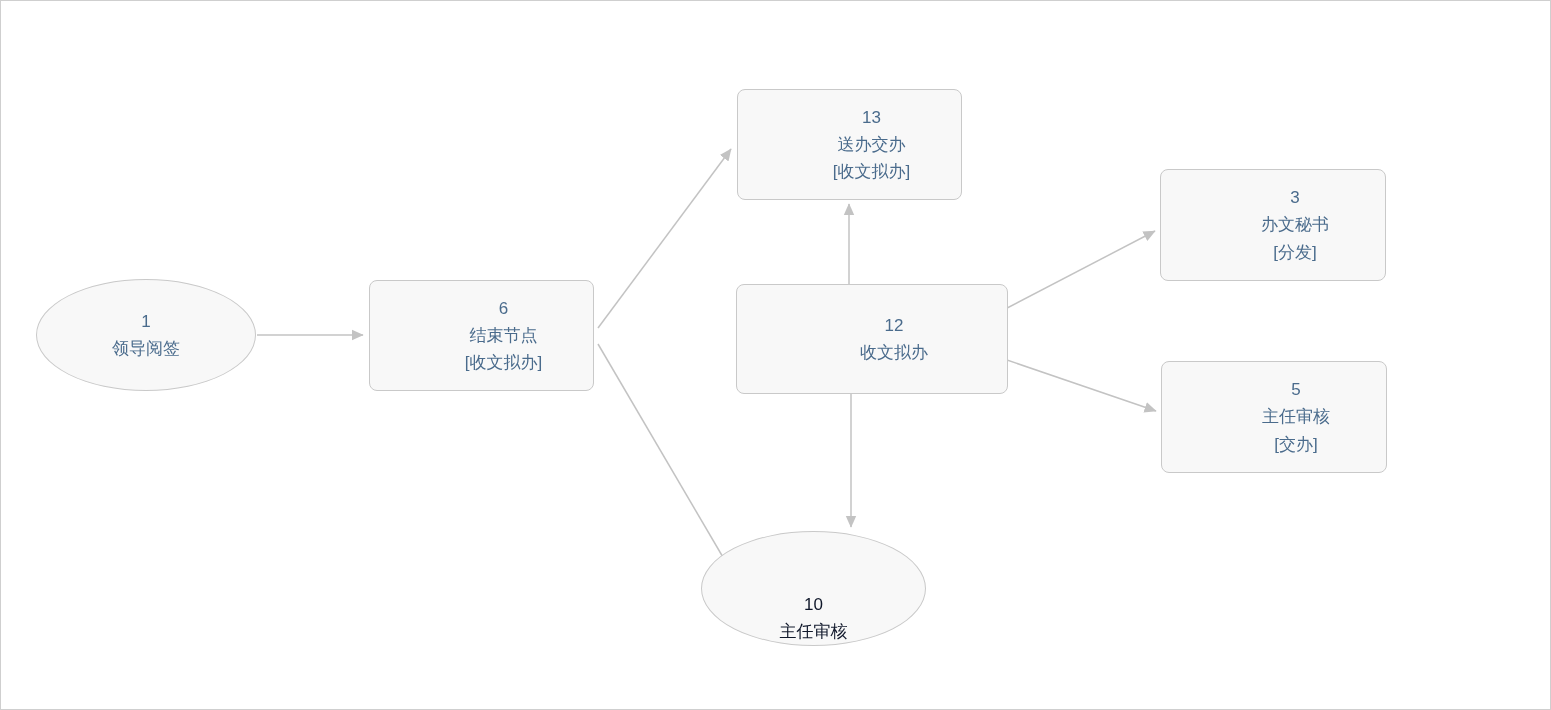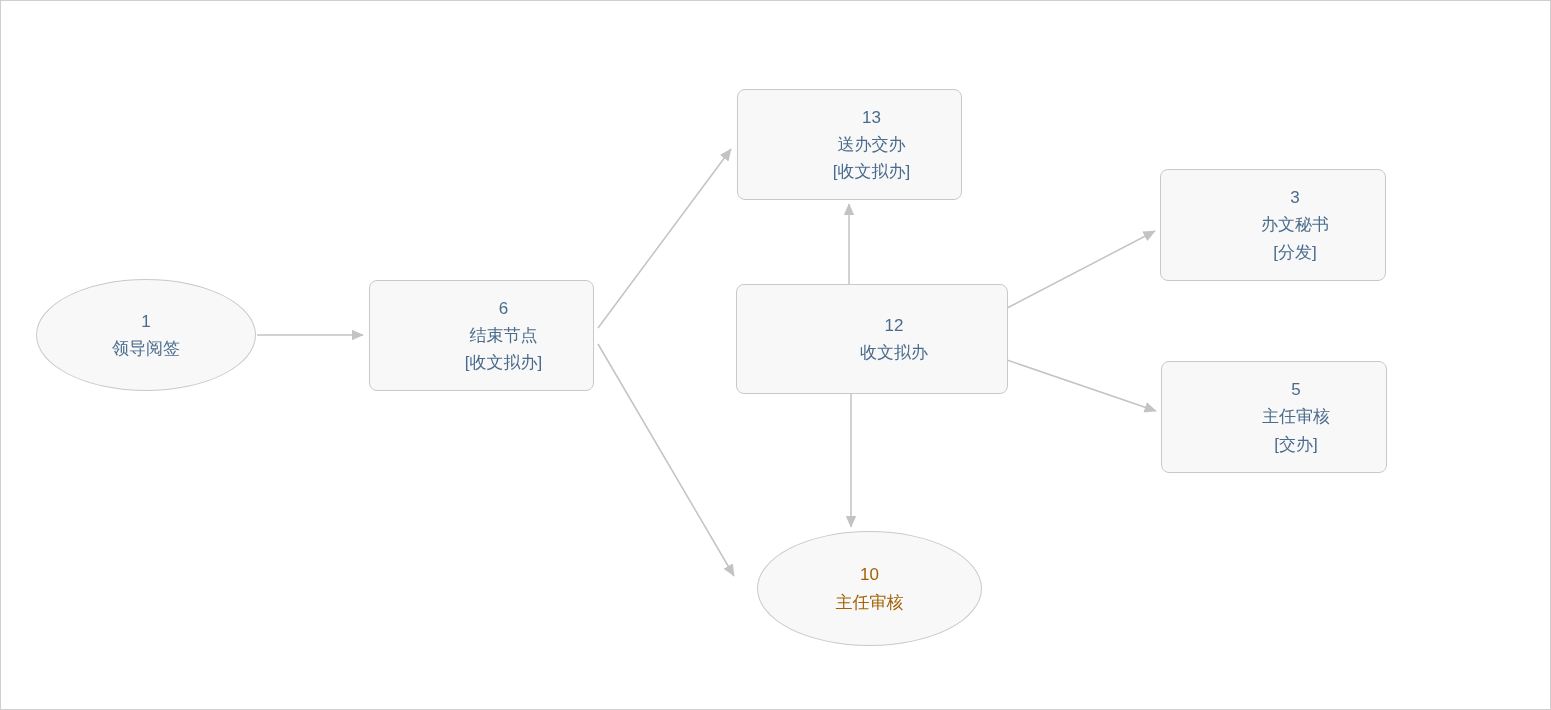--- a/index.html
+++ b/index.html
@@ -81,18 +81,18 @@
       <div class="node rect" style="left: 1159px; top: 168px; width: 226px; height: 112px; background: rgb(248, 248, 248); border-color: rgb(201, 201, 201); color: rgb(74, 107, 140);">
         <div>3</div>
         <div>办文秘书</div>
         <div>[分发]</div>
       </div>
       <div class="node rect" style="left: 1160px; top: 360px; width: 226px; height: 112px; background: rgb(248, 248, 248); border-color: rgb(201, 201, 201); color: rgb(74, 107, 140);">
         <div>5</div>
         <div>主任审核</div>
         <div>[交办]</div>
       </div>
-      <div class="node ellipse" style="left: 756px; top: 530px; width: 225px; height: 115px; background: rgb(248, 248, 248); border-color: rgb(201, 201, 201); color: #a16207;">
+      <div class="node ellipse" style="left: 700px; top: 530px; width: 225px; height: 115px; background: rgb(248, 248, 248); border-color: rgb(201, 201, 201); color: #0f172a; justify-content: flex-end;">
         <div>10</div>
         <div>主任审核</div>
       </div>
     </div>
 </div>
 
 </body></html>

